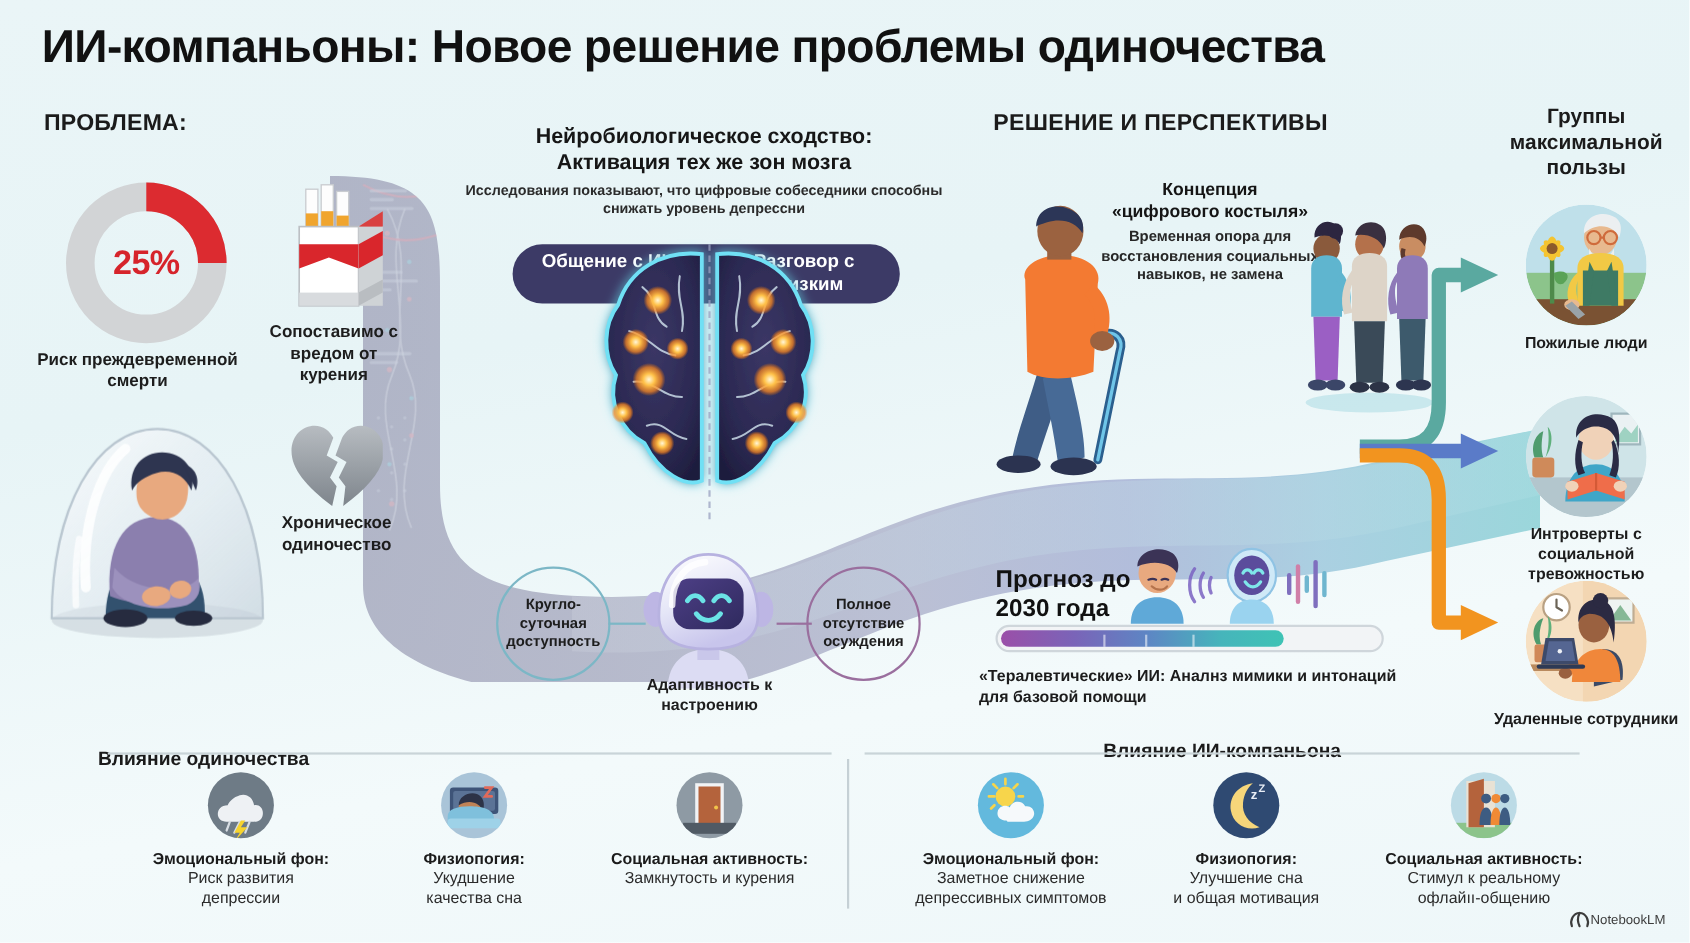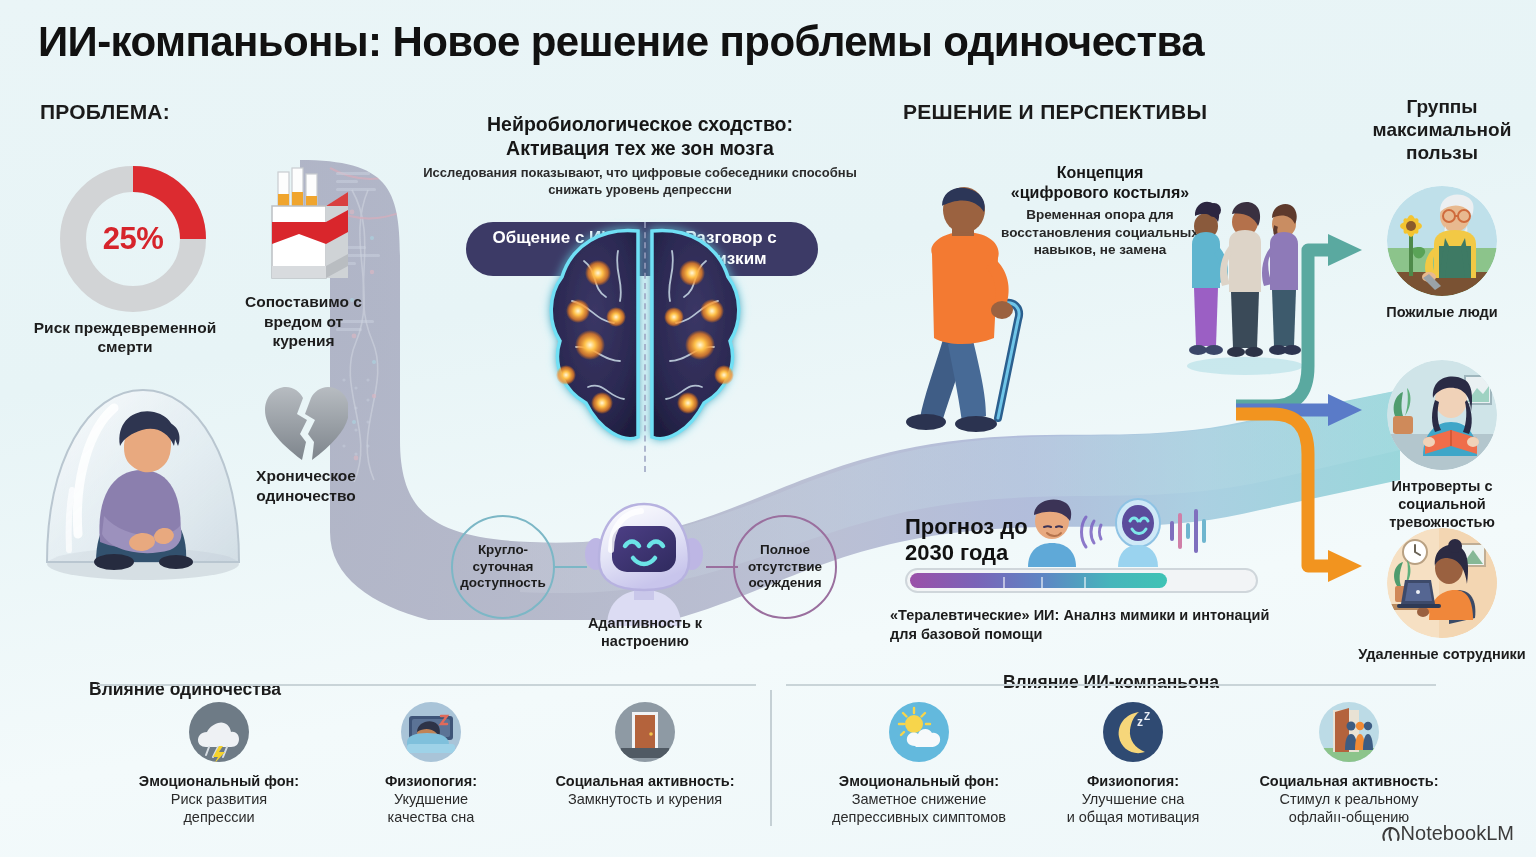--- a/index.html
+++ b/index.html
@@ -179,21 +179,21 @@
   .c2 { left: 320px; top: 702px; }
   .c3 { left: 534px; top: 702px; }
   .c4 { left: 808px; top: 702px; }
   .c5 { left: 1022px; top: 702px; }
   .c6 { left: 1238px; top: 702px; }
 
   
   .brandmark {
     position: absolute; right: 22px; bottom: 12px;
     display: flex; align-items: center; gap: 0;
-    font-size: 20px; font-weight: 500; color: #3c3c3c; justify-content: flex-end;
+    font-size: 12px; font-weight: 500; color: #3c3c3c; justify-content: flex-end;
   }
 </style>
 </head>
 <body>
 
 <div id="poster">
 
   <div class="title">ИИ-компаньоны: Новое решение проблемы одиночества</div>
 
   <div class="sec-problem">

